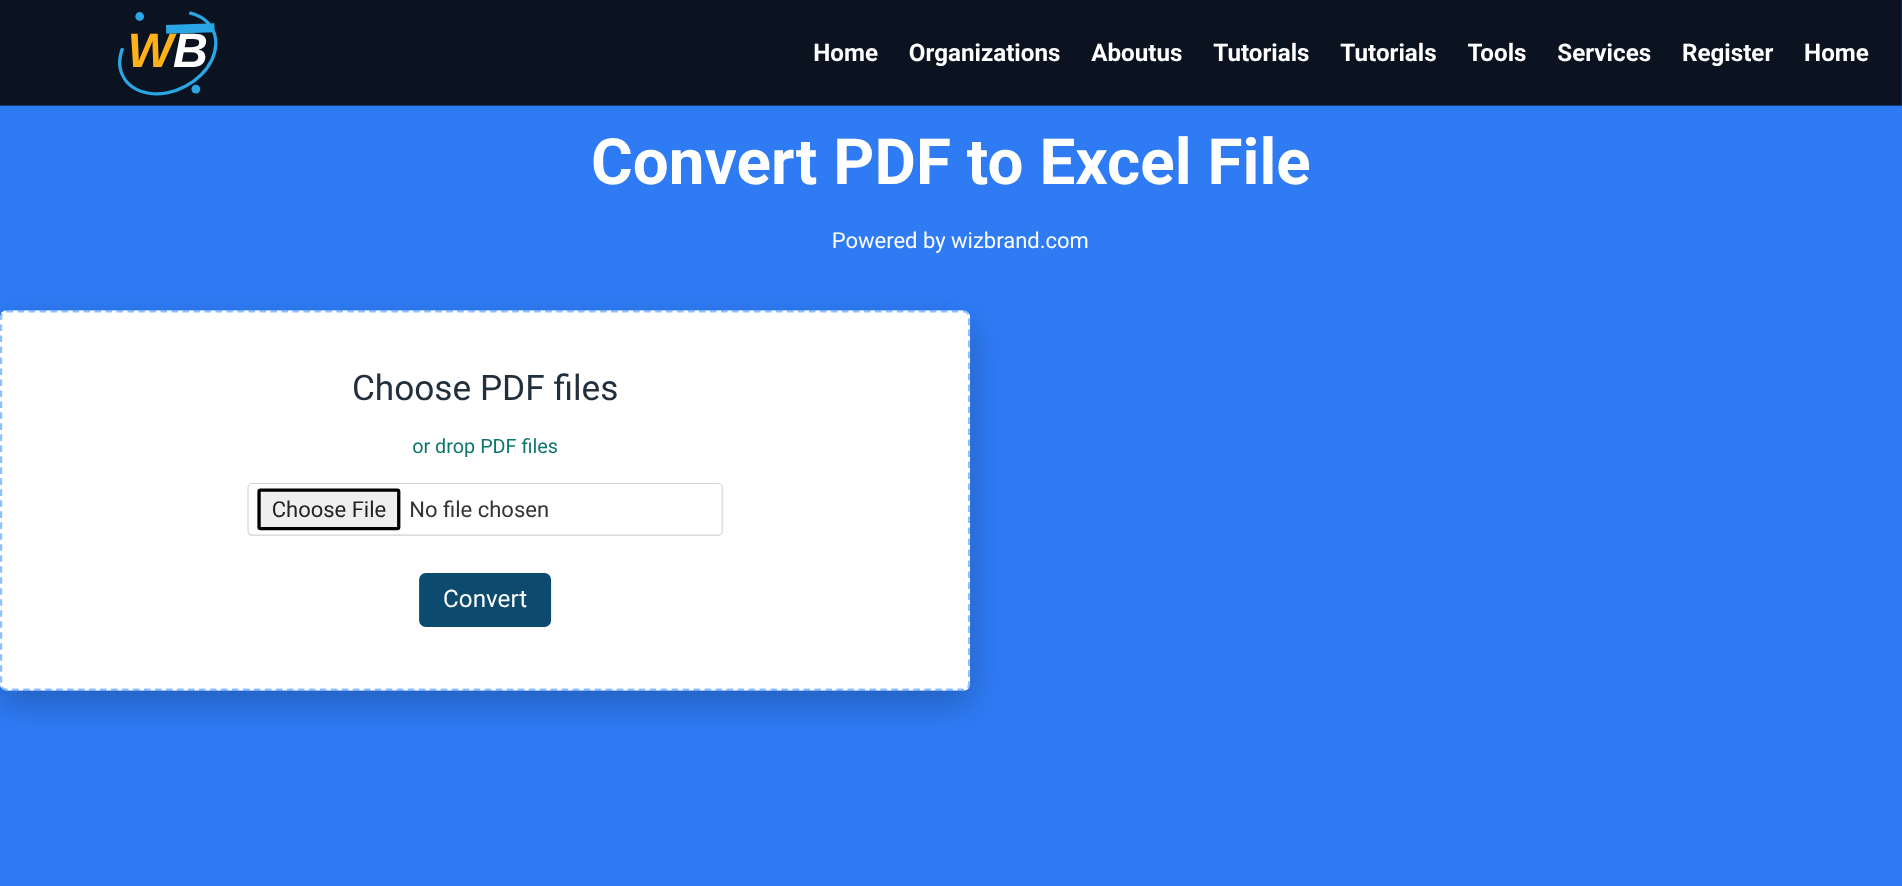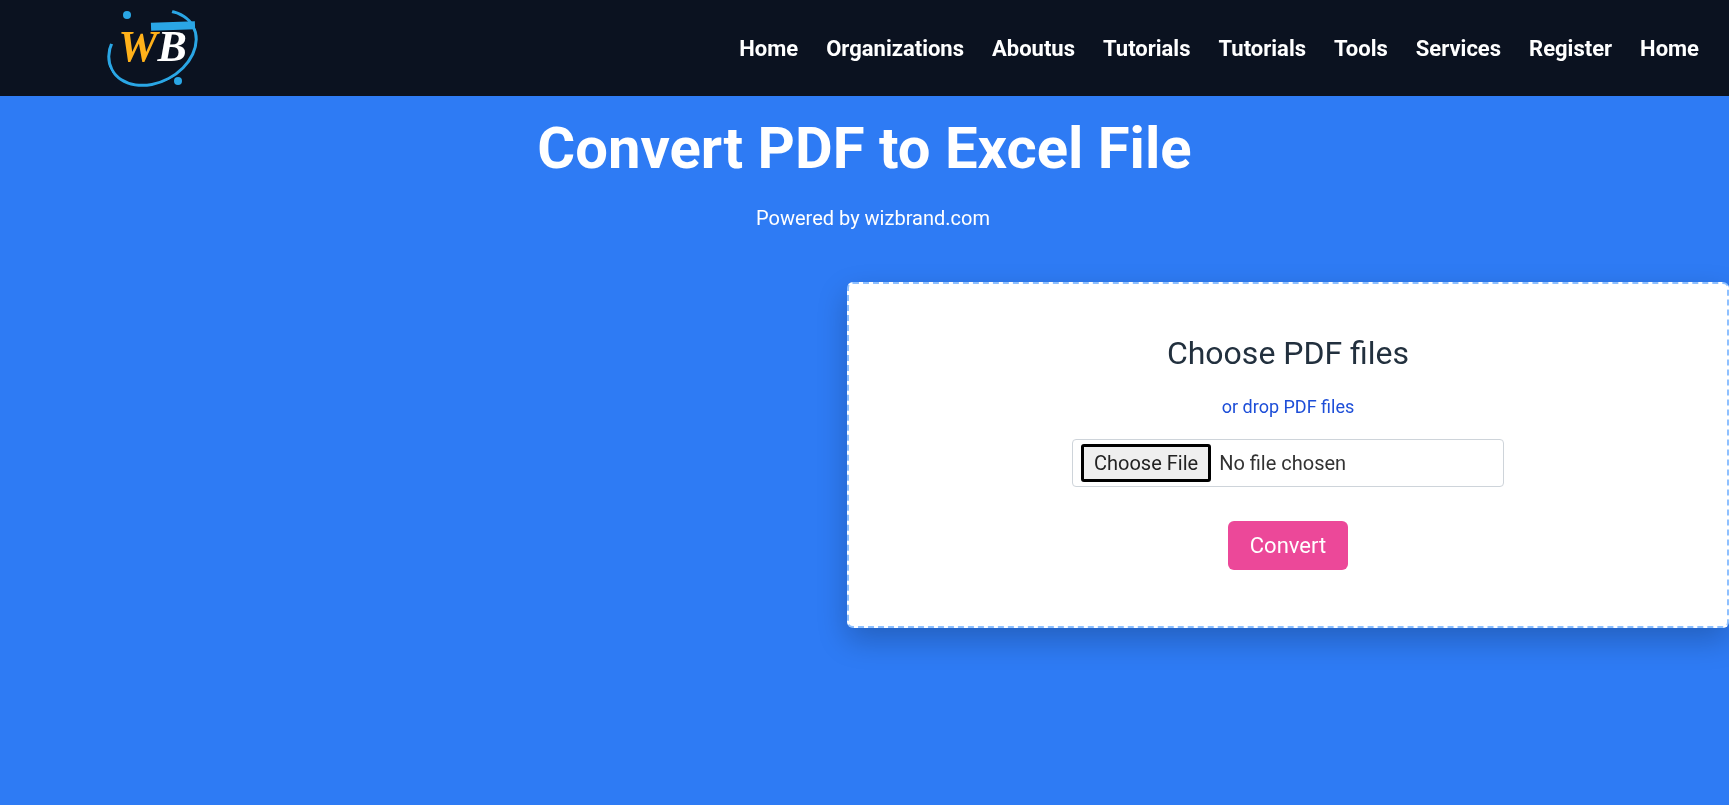--- a/index.html
+++ b/index.html
@@ -38,21 +38,21 @@
       border-radius: 50%;
       background: #2aa6e5;
     }
     .logo .dot.d1 { top: -1px; left: 18px; }
     .logo .dot.d2 { bottom: -1px; right: 18px; }
     .logo .wb {
       position: absolute;
       left: 50%;
       top: 50%;
       transform: translate(-50%, -52%);
-      font-family: Liberation Serif, serif;
+      font-family: Liberation Sans, sans-serif;
       font-size: 44px;
       font-weight: 900;
       font-style: italic;
       color: #ffffff;
     }
     .logo .wb span.w { color: #ffb11a; }
     .logo .stripe {
       position:absolute;
       top:10px;
       left:46px;
@@ -85,41 +85,41 @@
       line-height: 1.2;
     }
     .hero p {
       margin-top: 22px;
       font-size: 20px;
       font-weight: 400;
       margin-left: 17px;
     }
     .card-wrap {
       display: flex;
-      justify-content: flex-end;
+      justify-content: flex-start;
       margin-top: 52px;
       padding-bottom: 40px;
     }
     .card {
       width: 882px;
       background: #ffffff;
       border-radius: 6px;
       border: 2px dashed #8ec0ff;
       box-shadow: 0 12px 30px rgba(0,0,0,0.22);
       text-align: center;
       padding: 50px 30px 56px;
     }
     .card h2 {
       font-size: 32px;
       font-weight: 400;
       color: #22303e;
     }
     .card .sub {
       font-size: 18px;
-      color: #1d4ed8;
+      color: #0f766e;
       margin-top: 24px;
     }
     .file-row {
       margin: 22px auto 0;
       width: 432px;
       height: 48px;
       border: 1px solid #ced4da;
       border-radius: 4px;
       display: flex;
       align-items: center;
@@ -135,21 +135,21 @@
       border-radius: 3px;
       padding: 4px 10px;
       font-size: 20px;
       color: #222;
       cursor: pointer;
       font-family: inherit;
     }
     .file-status { color:#333; }
     .convert-btn {
       margin-top: 34px;
-      background: #ec4899;
+      background: #0c4a6e;
       color: #ffffff;
       border: none;
       border-radius: 6px;
       font-size: 22px;
       padding: 12px 22px;
       cursor: pointer;
       font-family: inherit;
     }
   </style>
 </head>

